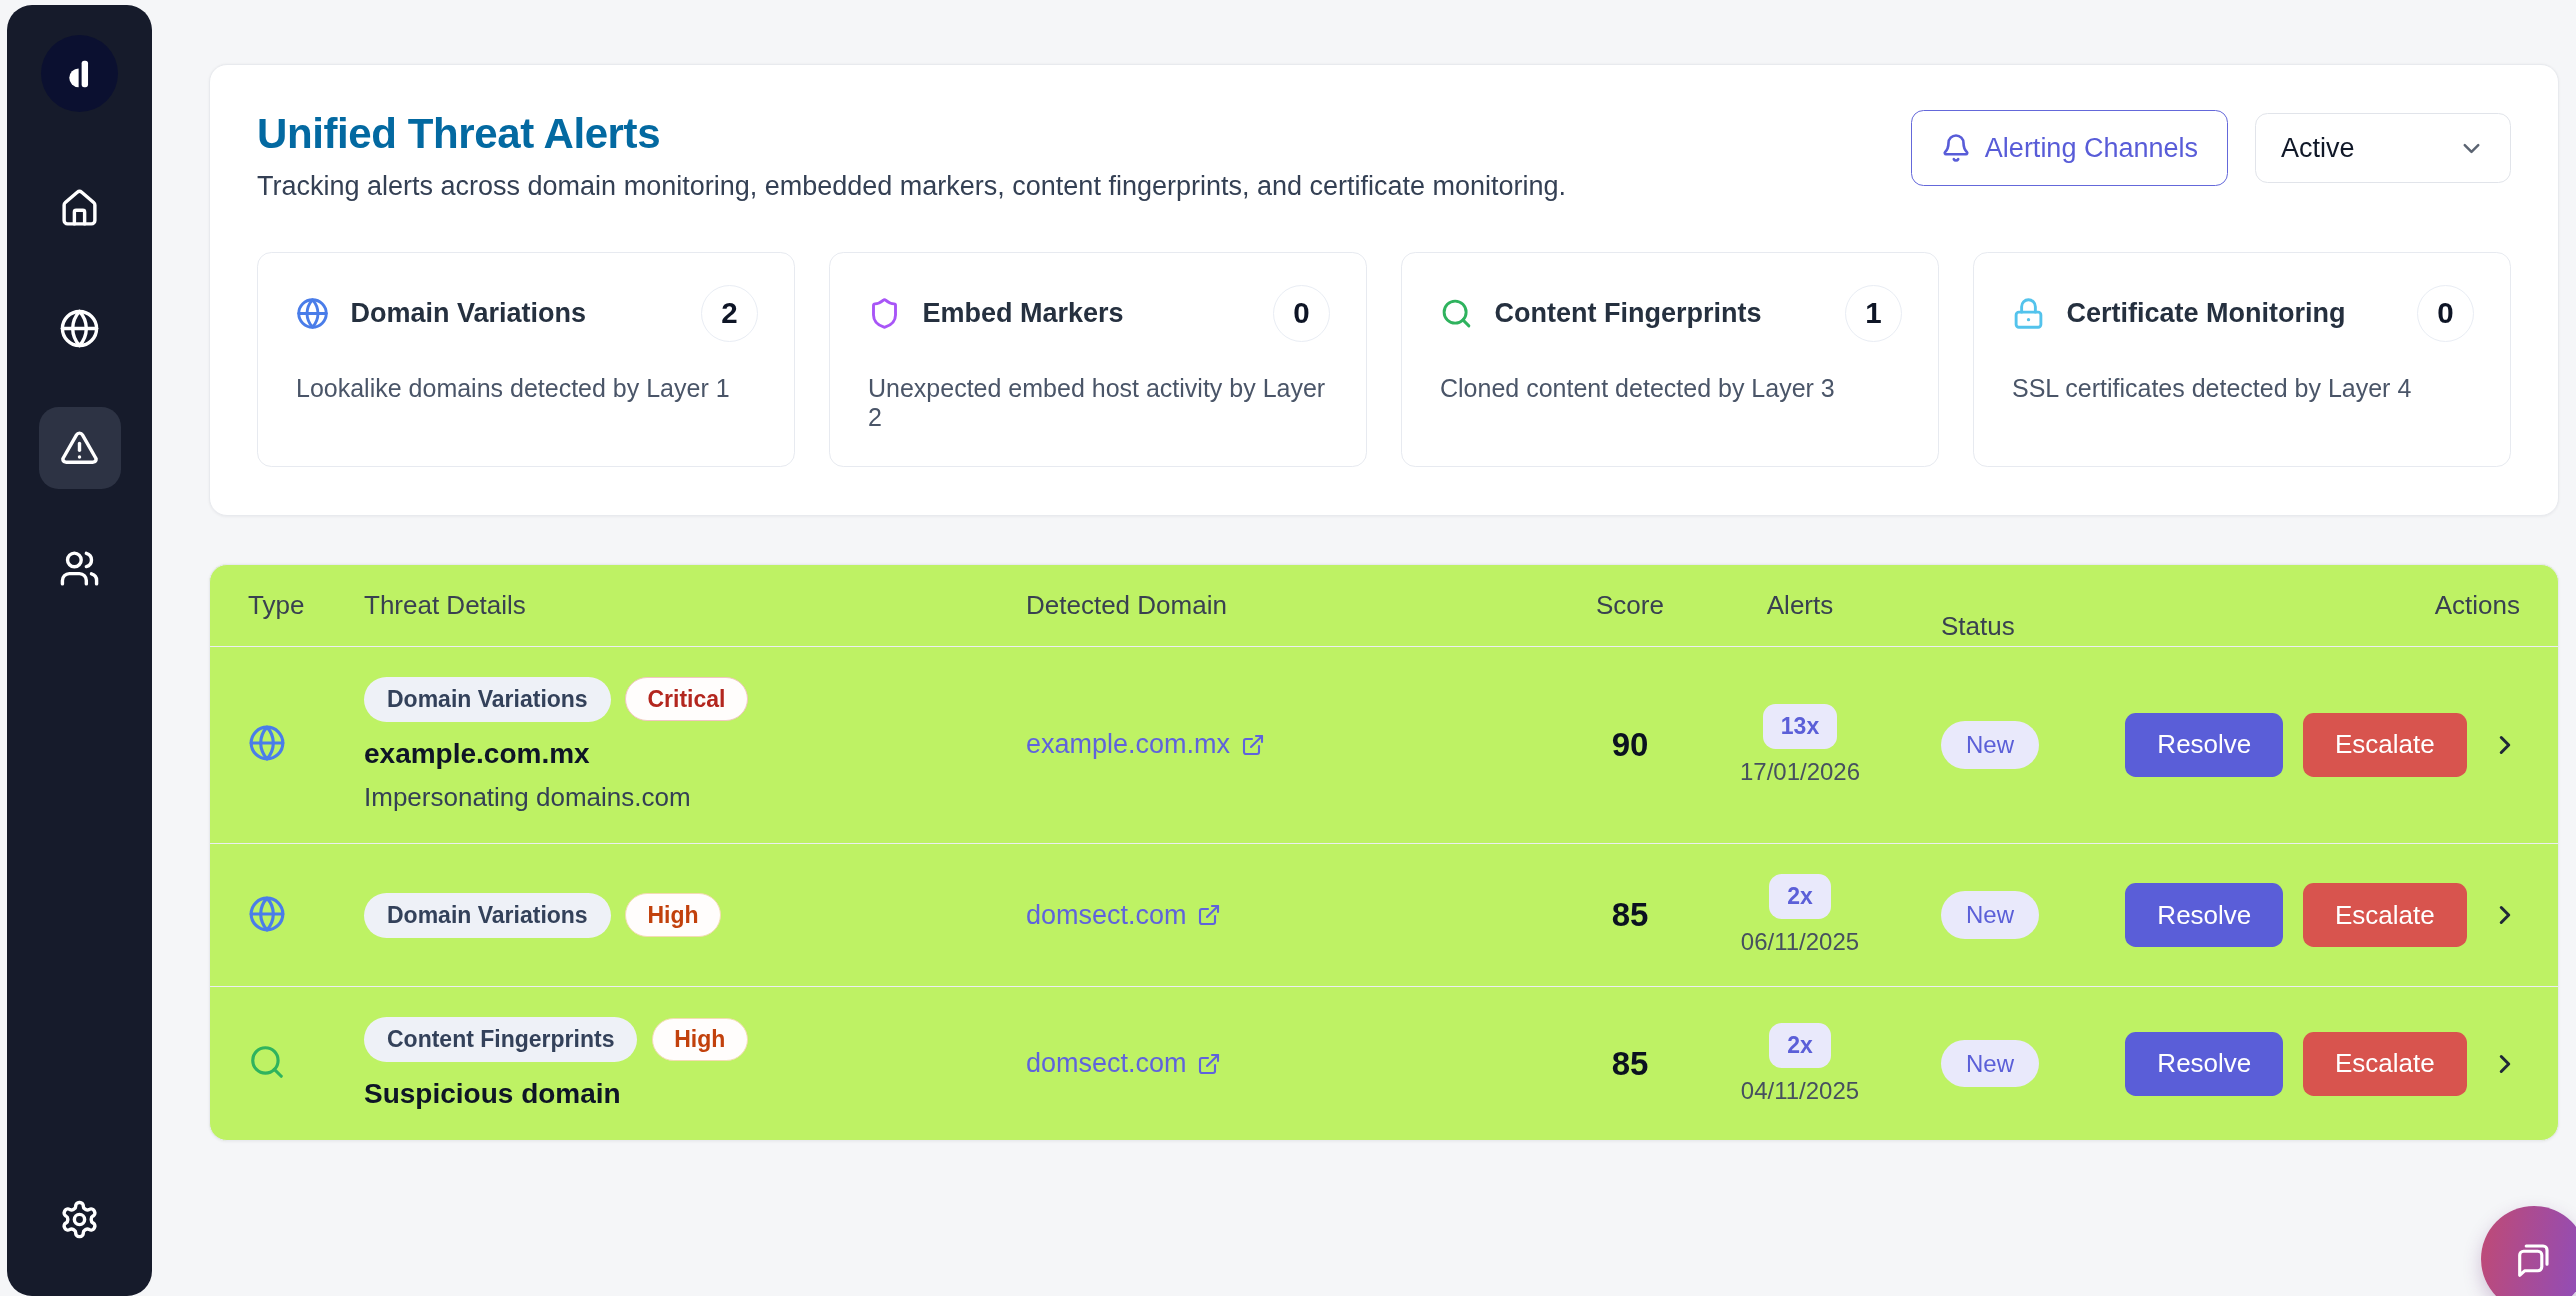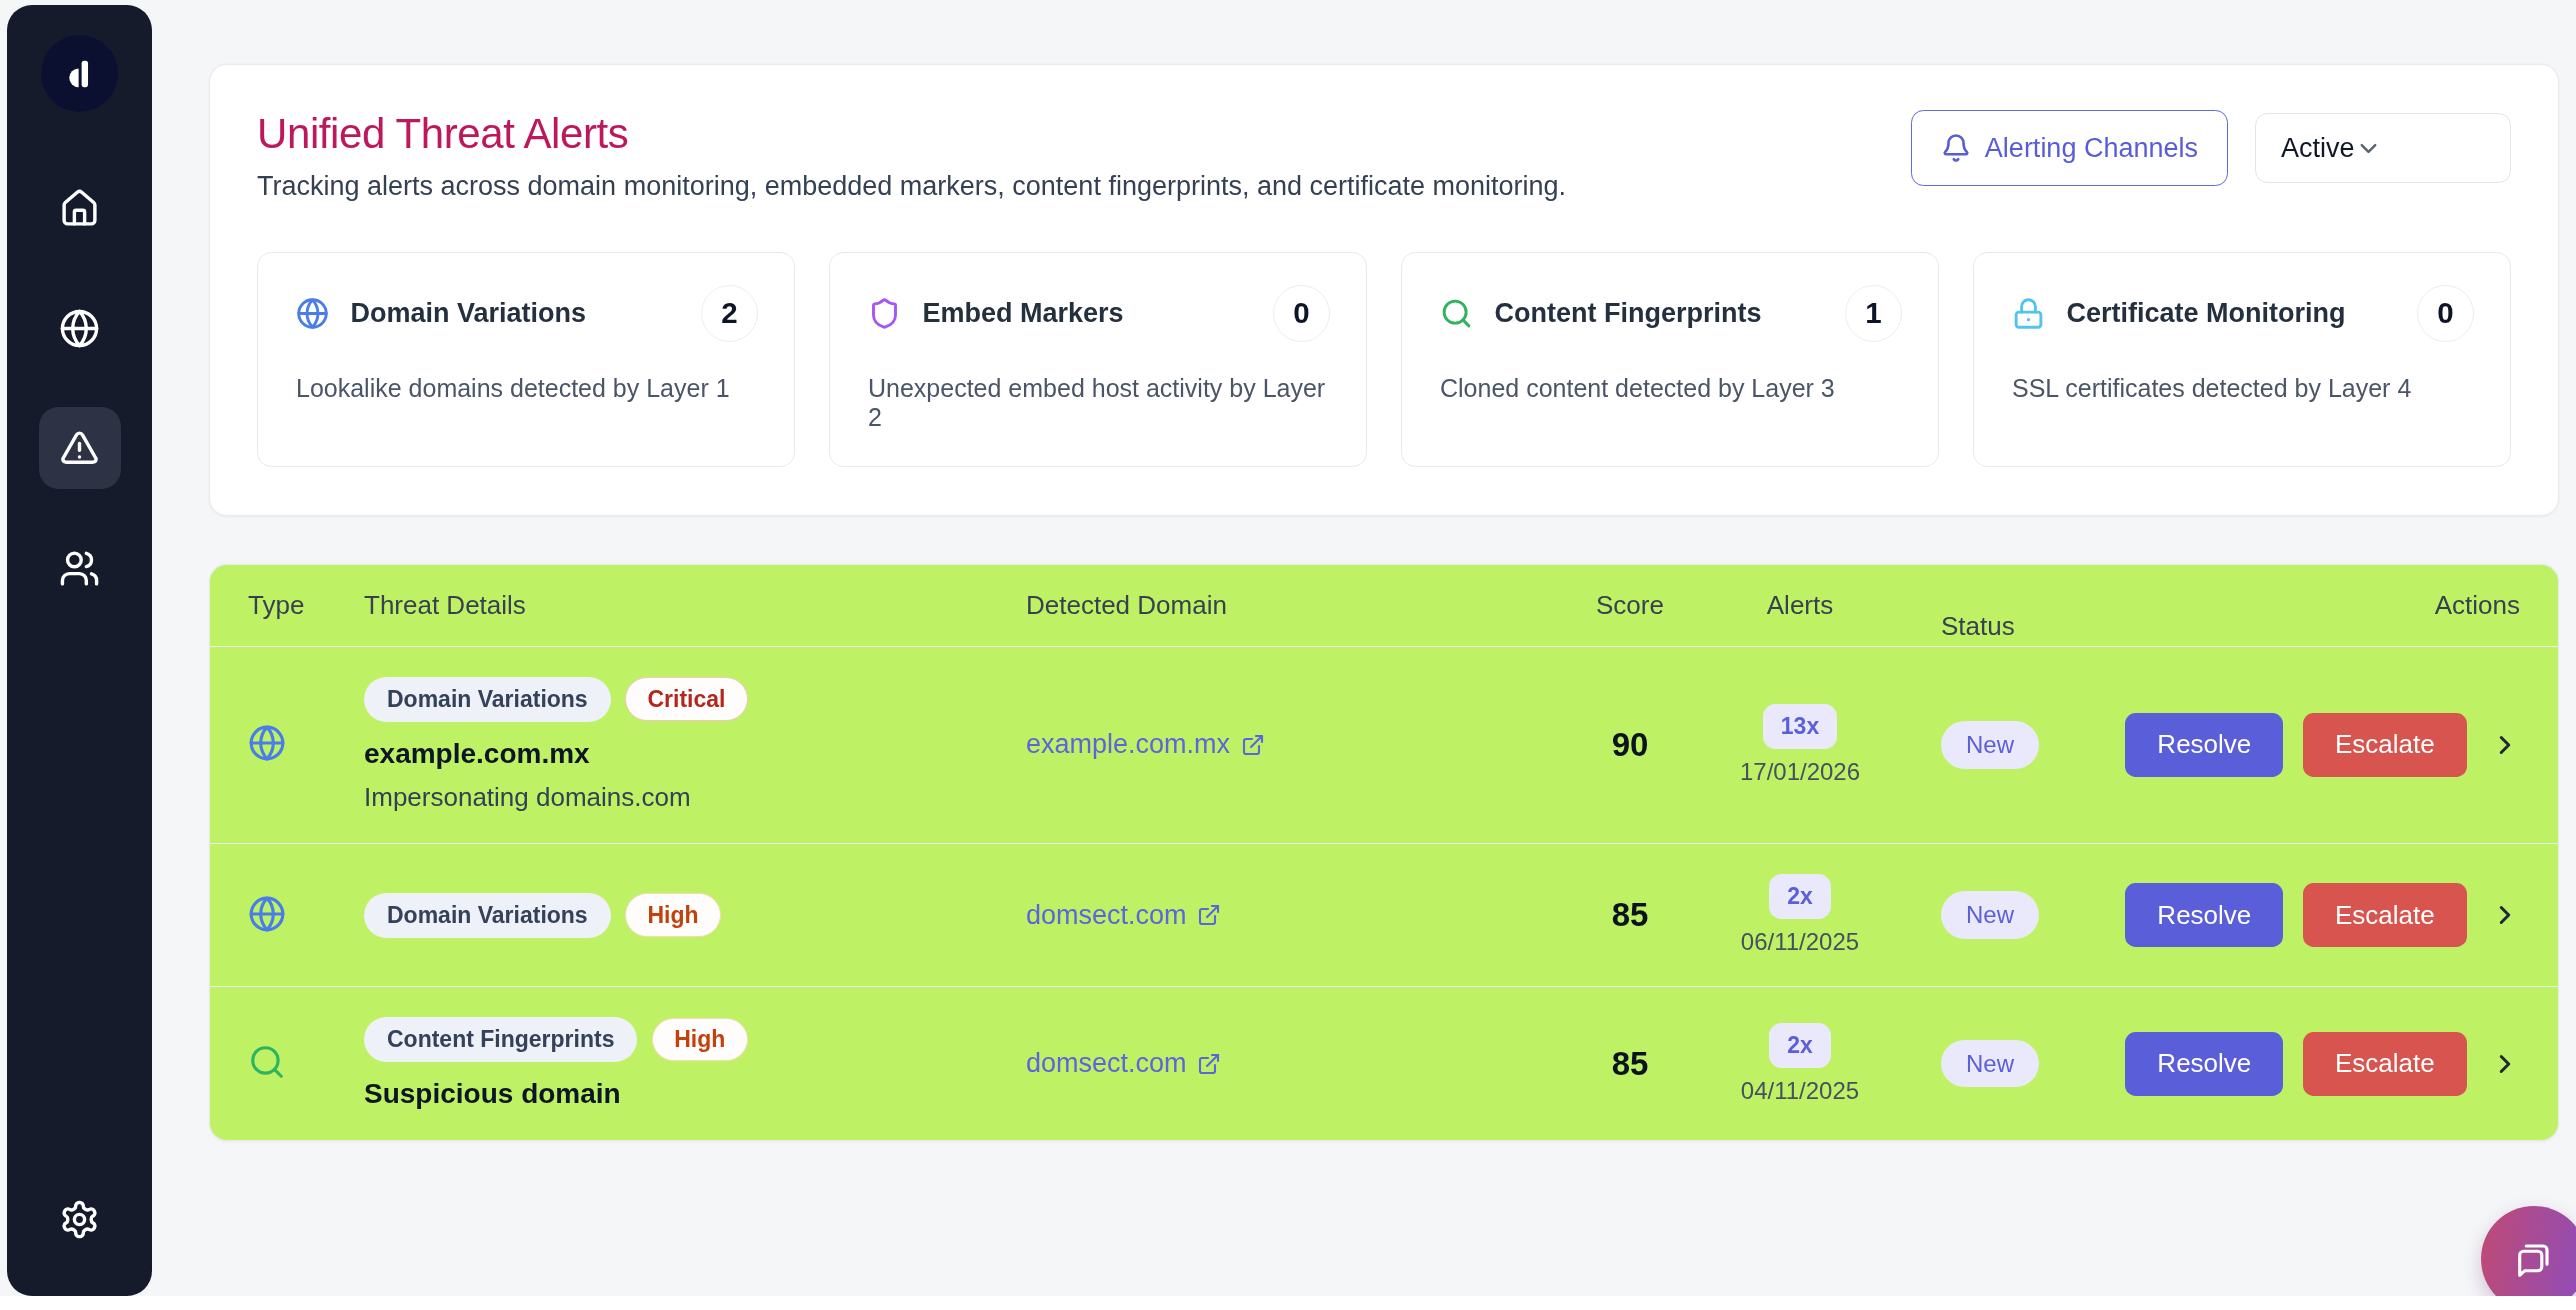--- a/index.html
+++ b/index.html
@@ -32,31 +32,31 @@
 
   
   .main { position:absolute; left:209px; top:0; width:2350px; }
 
   .header-card {
     margin-top:64px; background:#ffffff; border:0.9px solid #e8eaee; border-radius:18px;
     box-shadow:0 0.9px 2.7px rgba(16,24,40,.05);
     padding:45px 47px 48px 47px;
   }
   .header-top { display:flex; align-items:flex-start; justify-content:space-between; }
-  .page-title { font-size:42px; font-weight:400; color:#be185d; letter-spacing:-0.4px; }
+  .page-title { font-size:42px; font-weight:700; color:#0369a1; letter-spacing:-0.4px; }
   .page-subtitle { margin-top:12.5px; font-size:27px; color:#344054; }
   .header-actions { display:flex; gap:27px; align-items:center; }
   .alerting-btn {
     display:flex; align-items:center; gap:14.3px; height:76px; padding:0 29px;
     background:#ffffff; border:1.8px solid #6468da; border-radius:12.5px;
     color:#585cd8; font-size:27px; cursor:pointer; font-family:inherit; white-space:nowrap;
   }
   .alerting-btn svg { width:30px; height:30px; stroke:#585cd8; fill:none; stroke-width:2.1; stroke-linecap:round; stroke-linejoin:round; }
   .status-select {
-    display:flex; align-items:center; justify-content:flex-start; width:256px; height:70px; padding:0 25px;
+    display:flex; align-items:center; justify-content:space-between; width:256px; height:70px; padding:0 25px;
     background:#ffffff; border:0.9px solid #e1e4ea; border-radius:12.5px; font-size:27px; color:#101828; cursor:pointer;
   }
   .status-select svg { width:27px; height:27px; stroke:#5b6472; fill:none; stroke-width:2.2; stroke-linecap:round; stroke-linejoin:round; }
 
   .stats-row { display:grid; grid-template-columns:repeat(4,1fr); gap:34px; margin-top:50px; }
   .stat-card { background:#ffffff; border:0.9px solid #e7eaf0; border-radius:14.3px; padding:32px 36px 34px 38px; }
   .stat-top { display:flex; align-items:center; }
   .stat-top svg { width:33px; height:33px; fill:none; stroke-width:2.1; stroke-linecap:round; stroke-linejoin:round; flex:none; }
   .stat-title { margin-left:21.5px; font-size:27px; font-weight:600; color:#25303f; }
   .stat-count {

